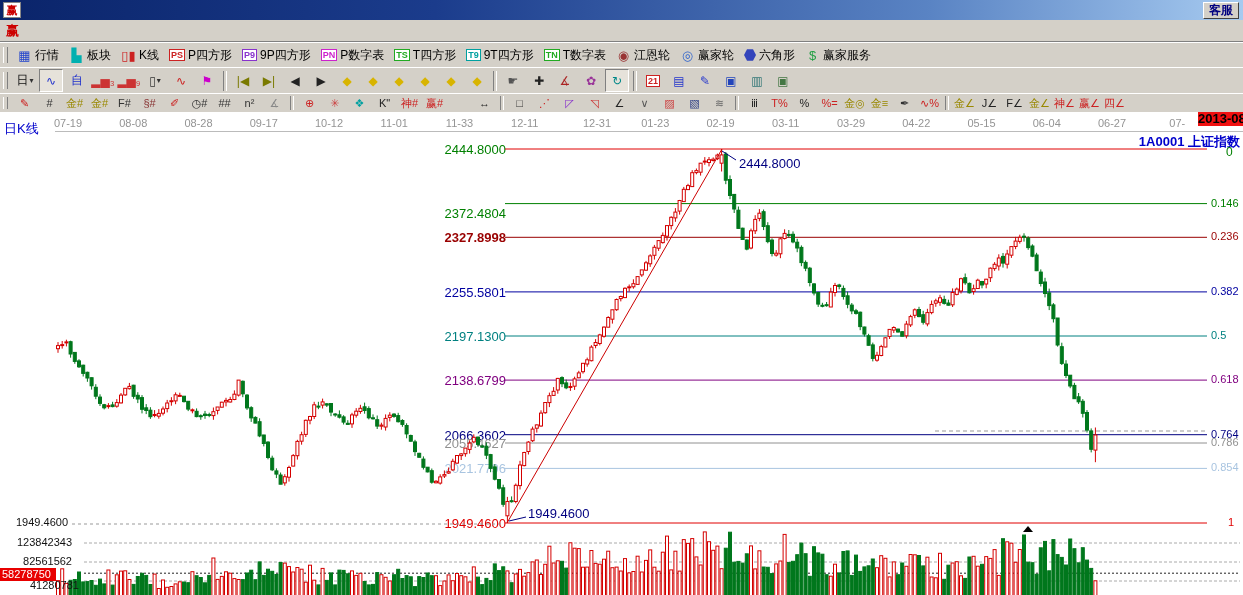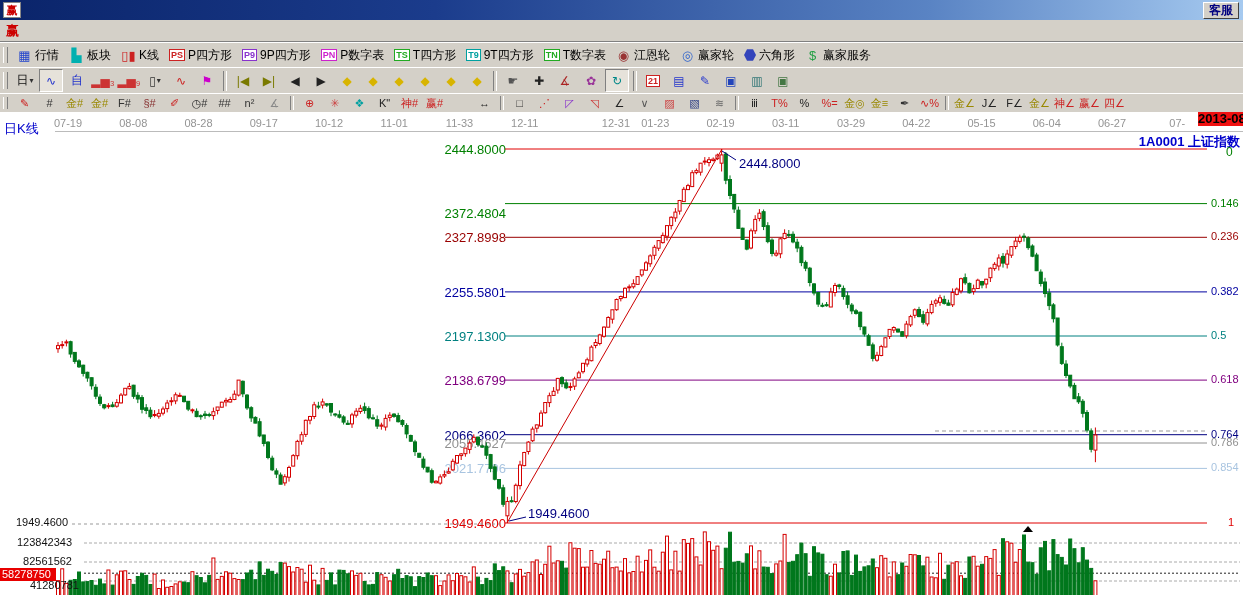--- a/index.html
+++ b/index.html
@@ -358,21 +358,21 @@
       <span class="tbtn">
         <span style="color: rgb(204, 34, 34);">四∠</span>
       </span>
     </div>
 
   <div class="chartwrap">
     <div id="labels-under">
         <div class="lbl fiblbl" style="right: 737px; top: 30px; color: rgb(0, 128, 0);">2444.8000</div>
         <div class="lbl fiblbl" style="right: 737px; top: 94px; color: rgb(0, 128, 0);">2372.4804</div>
         <div class="lbl ratiolbl" style="left: 1211px; top: 84.604px; color: rgb(0, 128, 0);">0.146</div>
-        <div class="lbl fiblbl" style="right: 737px; top: 118.264px; color: rgb(153, 0, 0);">2327.8998</div>
+        <div class="lbl fiblbl" style="right: 737px; top: 118.264px; color: rgb(153, 0, 0); font-weight: bold;">2327.8998</div>
         <div class="lbl ratiolbl" style="left: 1211px; top: 118.264px; color: rgb(153, 0, 0);">0.236</div>
         <div class="lbl fiblbl" style="right: 737px; top: 172.868px; color: rgb(0, 0, 160);">2255.5801</div>
         <div class="lbl ratiolbl" style="left: 1211px; top: 172.868px; color: rgb(0, 0, 160);">0.382</div>
         <div class="lbl fiblbl" style="right: 737px; top: 217px; color: rgb(0, 128, 128);">2197.1300</div>
         <div class="lbl ratiolbl" style="left: 1211px; top: 217px; color: rgb(0, 128, 128);">0.5</div>
         <div class="lbl fiblbl" style="right: 737px; top: 261.132px; color: rgb(128, 0, 128);">2138.6799</div>
         <div class="lbl ratiolbl" style="left: 1211px; top: 261.132px; color: rgb(128, 0, 128);">0.618</div>
         <div class="lbl fiblbl" style="right: 737px; top: 315.736px; color: rgb(0, 0, 128);">2066.3602</div>
         <div class="lbl ratiolbl" style="left: 1211px; top: 315.736px; color: rgb(0, 0, 128);">0.764</div>
         <div class="lbl fiblbl" style="right: 737px; top: 323.964px; color: rgb(144, 144, 144);">2055.4627</div>
@@ -1164,21 +1164,21 @@
       <div class="lbl callout" id="callout-low" style="left: 528px; top: 394px;">1949.4600</div>
       <div id="date-ticks">
           <div class="lbl tick" style="left: 48px; top: 5px; width: 40px; text-align: center;">07-19</div>
           <div class="lbl tick" style="left: 113.25px; top: 5px; width: 40px; text-align: center;">08-08</div>
           <div class="lbl tick" style="left: 178.5px; top: 5px; width: 40px; text-align: center;">08-28</div>
           <div class="lbl tick" style="left: 243.75px; top: 5px; width: 40px; text-align: center;">09-17</div>
           <div class="lbl tick" style="left: 309px; top: 5px; width: 40px; text-align: center;">10-12</div>
           <div class="lbl tick" style="left: 374.25px; top: 5px; width: 40px; text-align: center;">11-01</div>
           <div class="lbl tick" style="left: 439.5px; top: 5px; width: 40px; text-align: center;">11-33</div>
           <div class="lbl tick" style="left: 504.75px; top: 5px; width: 40px; text-align: center;">12-11</div>
-          <div class="lbl tick" style="left: 590px; top: 5px; width: 40px; text-align: right;">12-31</div>
+          <div class="lbl tick" style="left: 577px; top: 5px; width: 40px; text-align: center;">12-31</div>
           <div class="lbl tick" style="left: 635.25px; top: 5px; width: 40px; text-align: center;">01-23</div>
           <div class="lbl tick" style="left: 700.5px; top: 5px; width: 40px; text-align: center;">02-19</div>
           <div class="lbl tick" style="left: 765.75px; top: 5px; width: 40px; text-align: center;">03-11</div>
           <div class="lbl tick" style="left: 831px; top: 5px; width: 40px; text-align: center;">03-29</div>
           <div class="lbl tick" style="left: 896.25px; top: 5px; width: 40px; text-align: center;">04-22</div>
           <div class="lbl tick" style="left: 961.5px; top: 5px; width: 40px; text-align: center;">05-15</div>
           <div class="lbl tick" style="left: 1026.75px; top: 5px; width: 40px; text-align: center;">06-04</div>
           <div class="lbl tick" style="left: 1092px; top: 5px; width: 40px; text-align: center;">06-27</div>
           <div class="lbl tick" style="left: 1157.25px; top: 5px; width: 40px; text-align: center;">07-</div>
         </div>

